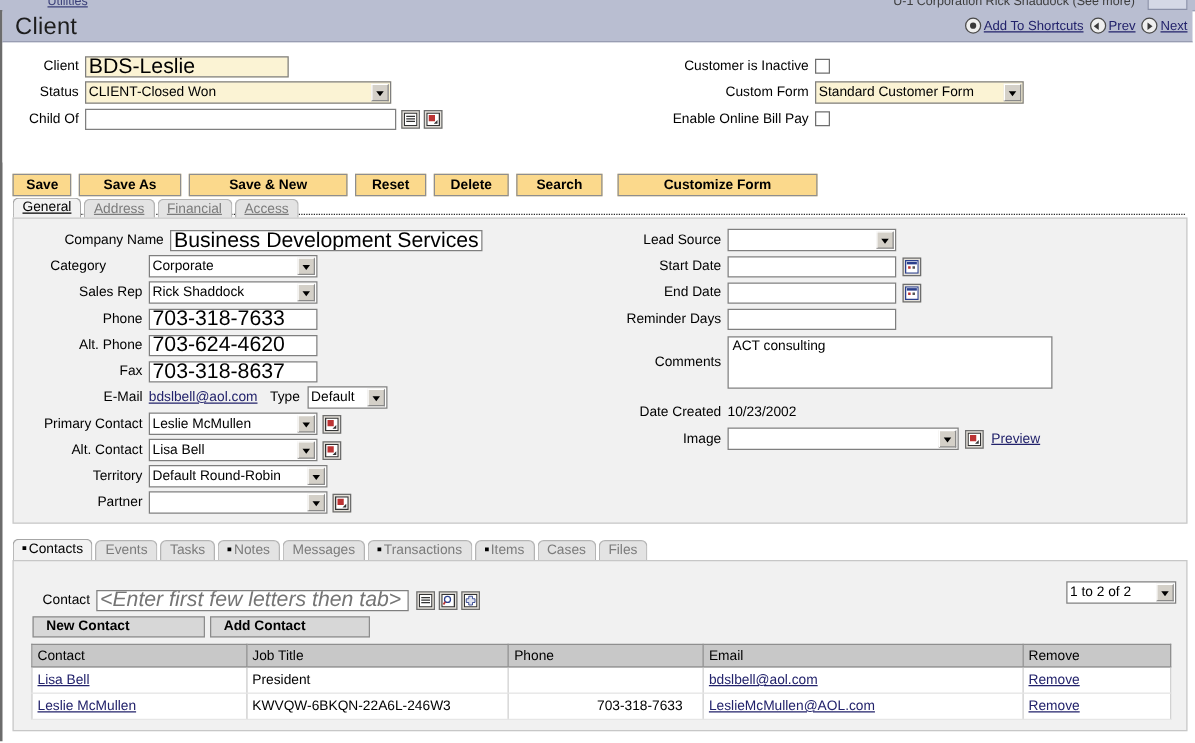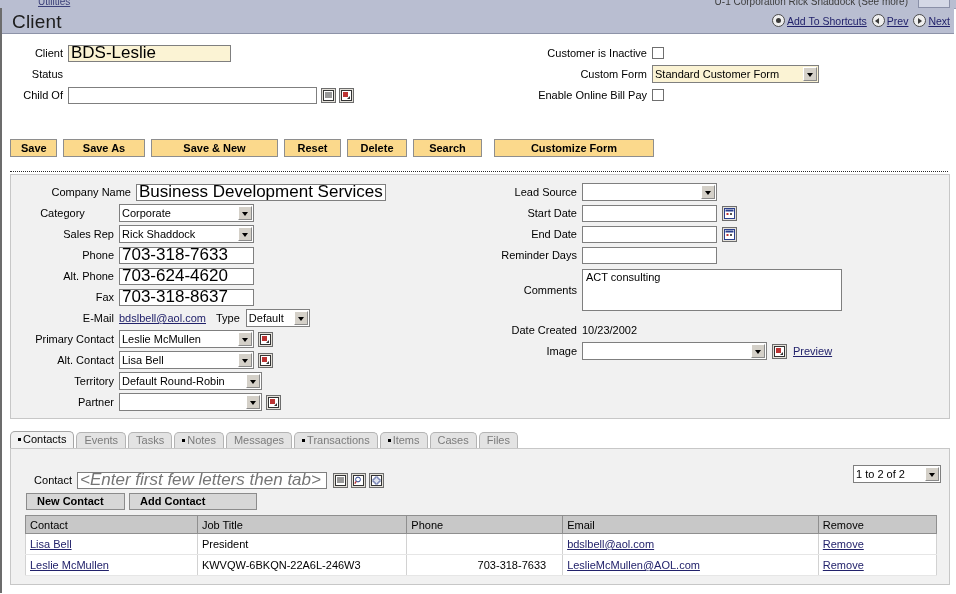--- a/index.html
+++ b/index.html
@@ -383,20 +383,24 @@
 
   <div class="hdr-area">
 
     <div class="fld-row" style="left:0px; top:10px;">
       <div class="lbl" style="width:61px;">Client</div>
       <input class="inp yellow" style="width: 163px;" value="BDS-Leslie">
     </div>
 
     <div class="fld-row" style="left:0px; top:31px;">
       <div class="lbl" style="width:61px;">Status</div>
+      <div class="sel yellow" style="width:245px;">
+        <span>CLIENT-Closed Won</span>
+        <span class="arrow"></span>
+      </div>
     </div>
 
     <div class="fld-row" style="left:0px; top:52px;">
       <div class="lbl" style="width:61px;">Child Of</div>
       <input class="inp" style="width: 249px;" value="">
       <span class="iconbtn" style="margin-left:4px;">
         <svg width="11" height="11" viewBox="0 0 11 11">
           <rect x="0.5" y="0.5" width="10" height="10" fill="#fff" stroke="#333"></rect>
           <line x1="2" y1="3" x2="9" y2="3" stroke="#333"></line>
           <line x1="2" y1="5" x2="9" y2="5" stroke="#333"></line>
@@ -436,20 +440,26 @@
       <div class="btn" style="width:127px;">Save &amp; New</div>
       <div class="btn" style="width:57px;">Reset</div>
       <div class="btn" style="width:60px;">Delete</div>
       <div class="btn" style="width:69px;">Search</div>
       <div class="btn" style="width:160px; margin-left:6px;">Customize Form</div>
     </div>
 
     <div class="dotted"></div>
   </div>
 
+  <div class="tabstrip" style="left:8px; top:150px;">
+    <div class="tab active"><span class="tu">General</span></div>
+    <div class="tab"><span class="tu">Address</span></div>
+    <div class="tab"><span class="tu">Financial</span></div>
+    <div class="tab"><span class="tu">Access</span></div>
+  </div>
 
   <div class="panel" style="left:8px; top:166px; width:940px; height:245px;">
 
     <div class="fld-row" style="left:0px; top:8px;">
       <div class="lbl" style="width:103px;padding-left:17px;">Company Name</div>
       <input class="inp" style="width: 250px;" value="Business Development Services - Leslie">
     </div>
 
     <div class="fld-row" style="left:0px; top:29px;">
       <div class="lbl" style="width:103px;text-align:center;">Category</div>
@@ -645,21 +655,21 @@
       </span>
       <span class="iconbtn" style="margin-left:3px;">
         <svg width="11" height="11" viewBox="0 0 11 11">
           <rect x="0.5" y="0.5" width="10" height="10" fill="#fff" stroke="#333"></rect>
           <path d="M4 2 H7 V4 H9 V7 H7 V9 H4 V7 H2 V4 H4 Z" fill="#dfe3ef" stroke="#2b3f8c" stroke-width="0.7"></path>
         </svg>
       </span>
     </div>
 
     <div style="position:absolute; left:15px; top:44px; display:flex; gap:4px;">
-      <div class="gbtn" style="width:99px;">New Contact</div>
+      <div class="gbtn" style="width:138px;">New Contact</div>
       <div class="gbtn" style="width:128px;">Add Contact</div>
     </div>
 
     <div class="sel" style="position:absolute; right:8px; top:16px; width:88px;">
       <span>1 to 2 of 2</span>
       <span class="arrow"></span>
     </div>
 
     <div style="position:absolute; left:14px; top:66px; width:912px;">
       <table class="grid">

